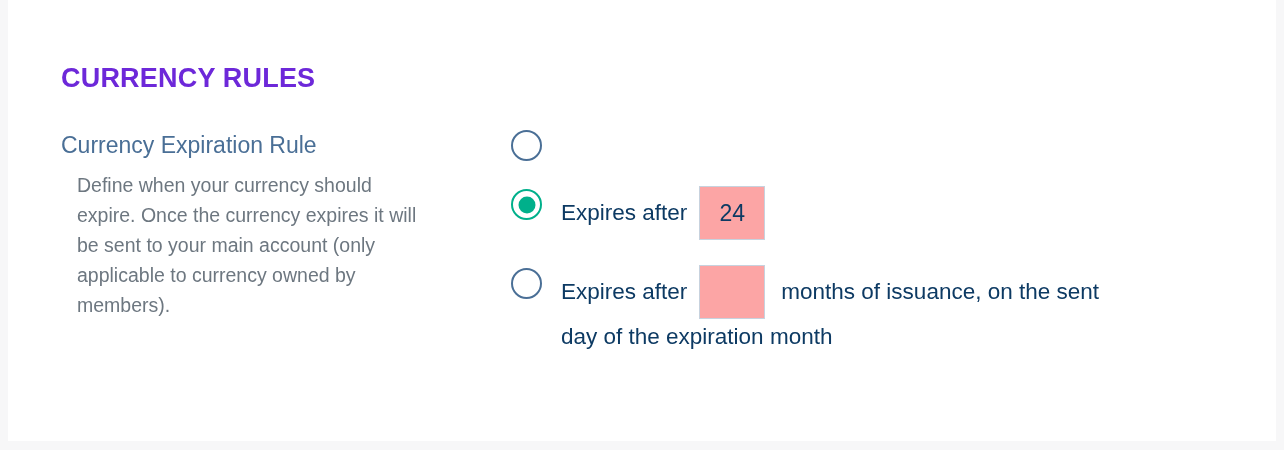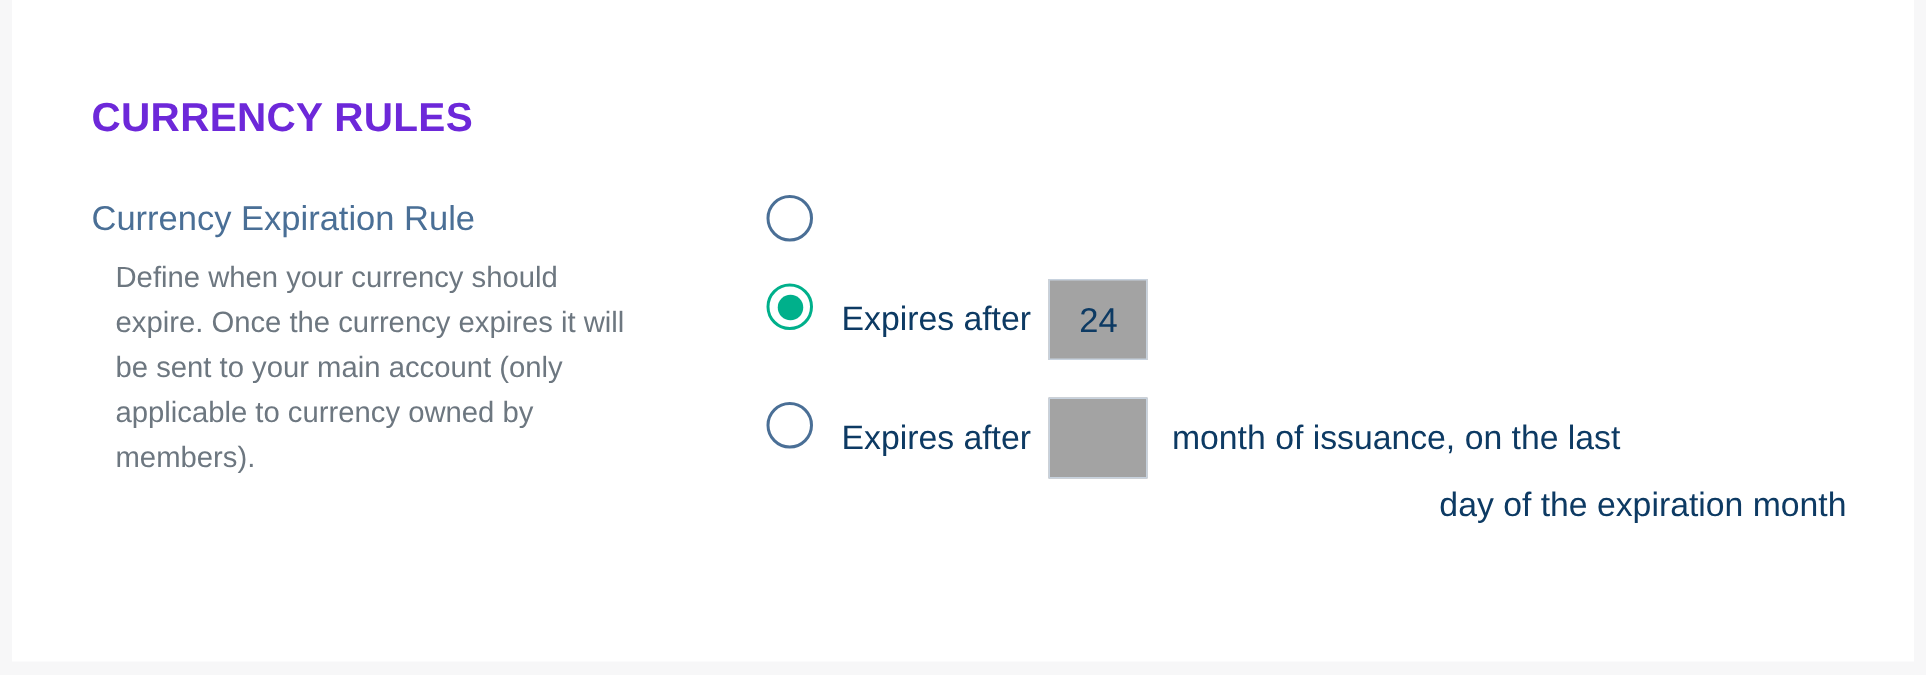--- a/index.html
+++ b/index.html
@@ -112,29 +112,28 @@
   .option-body.single { line-height: 37px; }
 
   .opt-text { white-space: nowrap; }
   .opt-text.lead { margin-right: 12px; }
   .opt-text.trail { margin-left: 16px; }
 
   .opt-line2 {
     flex: 0 0 100%;
     white-space: nowrap;
     margin-top: -2px;
-    text-align: right;
   }
 
   .num-input {
     box-sizing: border-box;
     width: 66px;
     height: 54px;
     border: 1px solid #c7d2de;
-    background: #a3a3a3;
+    background: #fca5a5;
     font-family: "Liberation Sans", sans-serif;
     font-size: 23px;
     color: #0d3a63;
     text-align: center;
     line-height: 52px;
     outline: none;
     padding: 0;
     border-radius: 0;
   }
   .num-input::placeholder { color: transparent; }
@@ -165,19 +164,19 @@
         <span class="opt-text lead">Expires after</span>
         <input class="num-input" type="text" value="24" style="">
       </div>
     </div>
 
     <div class="option-row">
       <span class="radio"></span>
       <div class="option-body">
         <span class="opt-text lead">Expires after</span>
         <input class="num-input" type="text" value="" style="">
-        <span class="opt-text trail">month of issuance, on the last</span>
+        <span class="opt-text trail">months of issuance, on the sent</span>
         <span class="opt-line2">day of the expiration month</span>
       </div>
     </div>
 
   </div>
 </div>
 
 </body></html>

